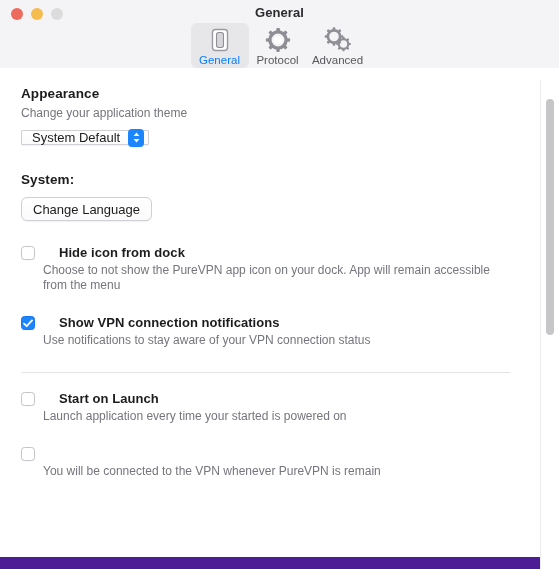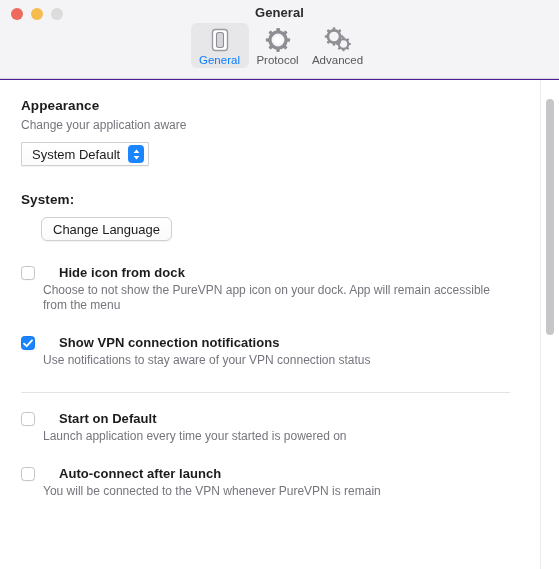--- a/index.html
+++ b/index.html
@@ -89,21 +89,21 @@
     margin-top: 1px;
     font-size: 11.5px;
     color: #58585c;
     white-space: nowrap;
   }
   .tab.selected .tab-label { color: #0a7cff; }
 
   
   .content {
     position: absolute;
-    top: 80px; left: 0;
+    top: 68px; left: 0;
     width: 559px;
     height: 489px;
     background: #ffffff;
     overflow: hidden;
   }
   .inner {
     position: absolute;
     top: 0; left: 0;
     width: 535px;
     padding: 18px 24px 10px 21px;
@@ -119,21 +119,21 @@
     margin-top: 5px;
     font-size: 12px;
     color: #75757d;
   }
 
   
   .popup {
     margin-top: 10px;
     display: inline-flex;
     align-items: center;
-    height: 24px;
+    height: 15px;
     padding: 0 4px 0 10px;
     background: linear-gradient(#ffffff, #fbfbfb);
     border: 1px solid #cfcfd4;
     border-radius: 1px;
     box-shadow: 0 1px 1px rgba(0,0,0,0.055);
     cursor: default;
   }
   .popup-value {
     font-size: 13px;
     color: #1c1c1e;
@@ -161,21 +161,20 @@
     height: 24px;
     padding: 0 11px;
     background: linear-gradient(#ffffff, #fbfbfb);
     border: 1px solid #cfcfd4;
     border-radius: 6px;
     box-shadow: 0 1px 1px rgba(0,0,0,0.055);
     font-size: 13px;
     color: #1c1c1e;
     cursor: default;
     white-space: nowrap;
-    margin-left: 20px;
   }
 
   
   .check-row {
     display: flex;
     align-items: flex-start;
     gap: 24px;
   }
   .checkbox {
     width: 14px; height: 14px;
@@ -336,21 +335,21 @@
       </div>
 
     </div>
   </div>
 
   <div class="content">
     <div class="inner">
 
       
       <h2 class="section-title">Appearance</h2>
-      <p class="section-sub">Change your application aware</p>
+      <p class="section-sub">Change your application theme</p>
 
       <div class="popup">
         <span class="popup-value">System Default</span>
         <span class="popup-chev">
           <svg width="9" height="13" viewBox="0 0 9 13">
             <path d="M4.5 1.6 L7.4 5.1 L1.6 5.1 Z" fill="#ffffff"></path>
             <path d="M4.5 11.4 L7.4 7.9 L1.6 7.9 Z" fill="#ffffff"></path>
           </svg>
         </span>
       </div>
@@ -384,30 +383,29 @@
       <div class="check-desc">Use notifications to stay aware of your VPN connection status</div>
 
       
       <div class="divider"></div>
 
       <div class="gap-18"></div>
 
       
       <div class="check-row">
         <span class="checkbox"></span>
-        <span class="check-label">Start on Default</span>
+        <span class="check-label">Start on Launch</span>
       </div>
       <div class="check-desc">Launch application every time your started is powered on</div>
 
       <div class="gap-22"></div>
 
       
       <div class="check-row">
         <span class="checkbox"></span>
-        <span class="check-label">Auto-connect after launch</span>
       </div>
       <div class="check-desc">You will be connected to the VPN whenever PureVPN is remain</div>
 
     </div>
   </div>
 
   <div class="scrollbar">
     <div class="scroll-thumb"></div>
     <span class="resize-grip">
       

